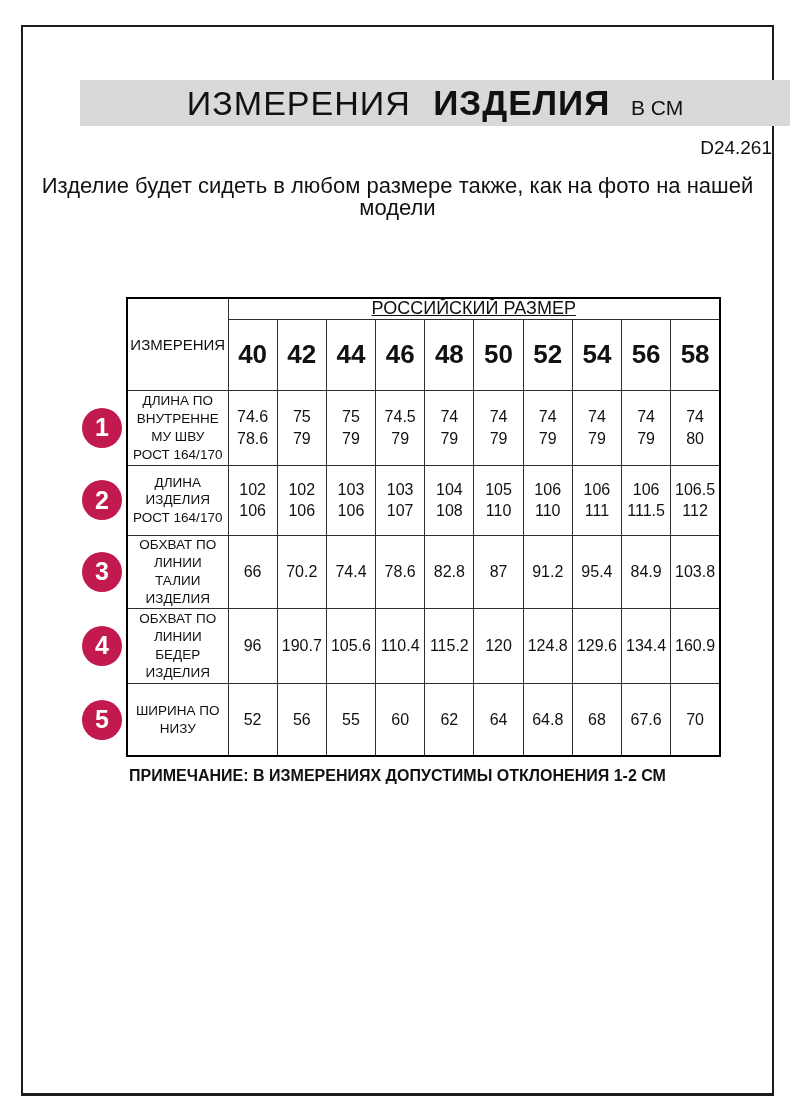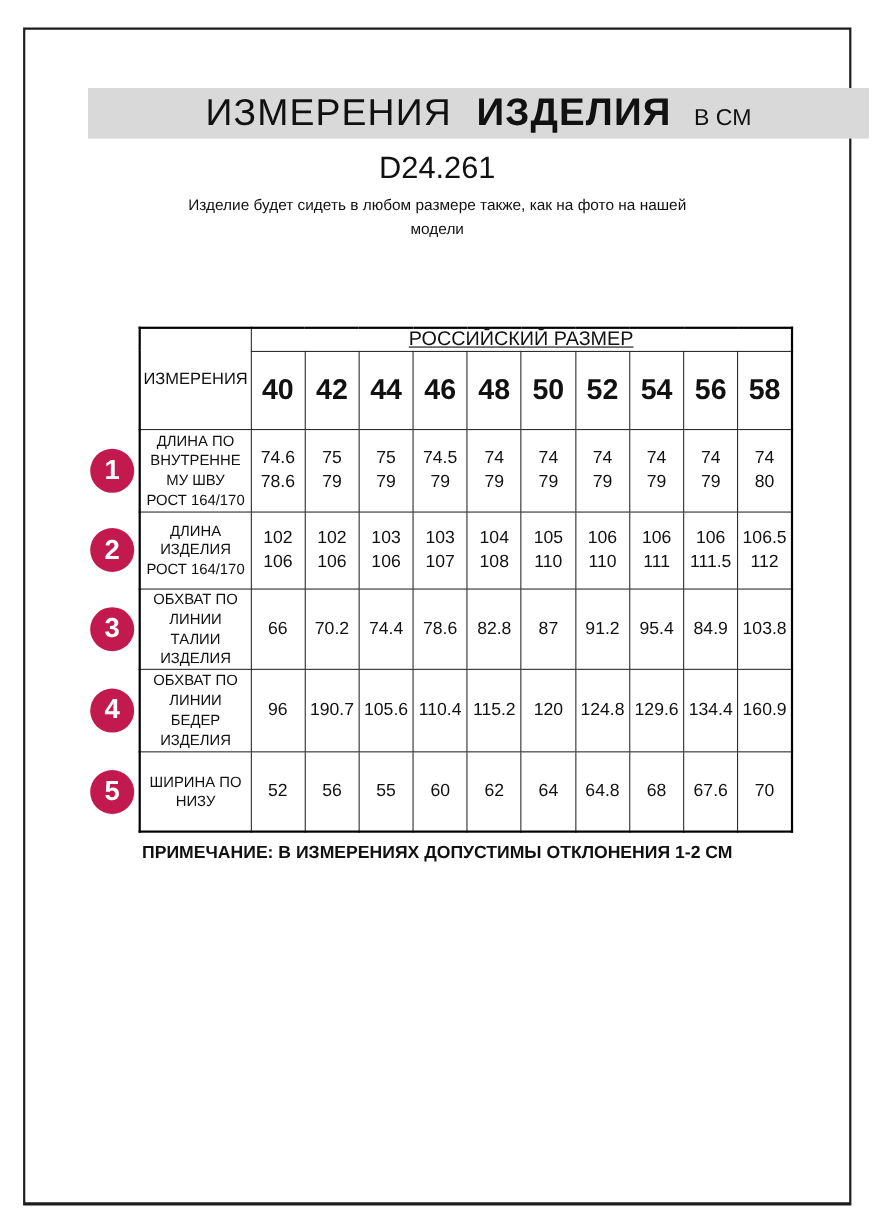--- a/index.html
+++ b/index.html
@@ -28,28 +28,28 @@
     line-height: 46px;
     white-space: nowrap;
     margin-left: 12px;
   }
   .title-part1 { font-size: 34px; font-weight: 400; letter-spacing: 1px; }
   .title-part2 { font-size: 35px; font-weight: 700; letter-spacing: 1px; margin-left: 18px; }
   .title-part3 { font-size: 21px; font-weight: 400; margin-left: 16px; }
   .model-code {
     position: absolute;
     left: 0; right: 0; top: 110px;
-    text-align: center;
-    font-size: 28px; font-weight: 400;
+    text-align: right;
+    font-size: 19px; font-weight: 400;
   }
   .subtitle {
     position: absolute;
     left: 0; right: 0; top: 148px;
     text-align: center;
-    font-size: 14px; line-height: 22px;
+    font-size: 22px; line-height: 22px;
     white-space: pre-line;
   }
   .size-table {
     position: absolute;
     left: 103px; top: 270px;
     width: 595px;
     table-layout: fixed;
     border-collapse: collapse;
     border: 2px solid #000;
     background: #fff;

